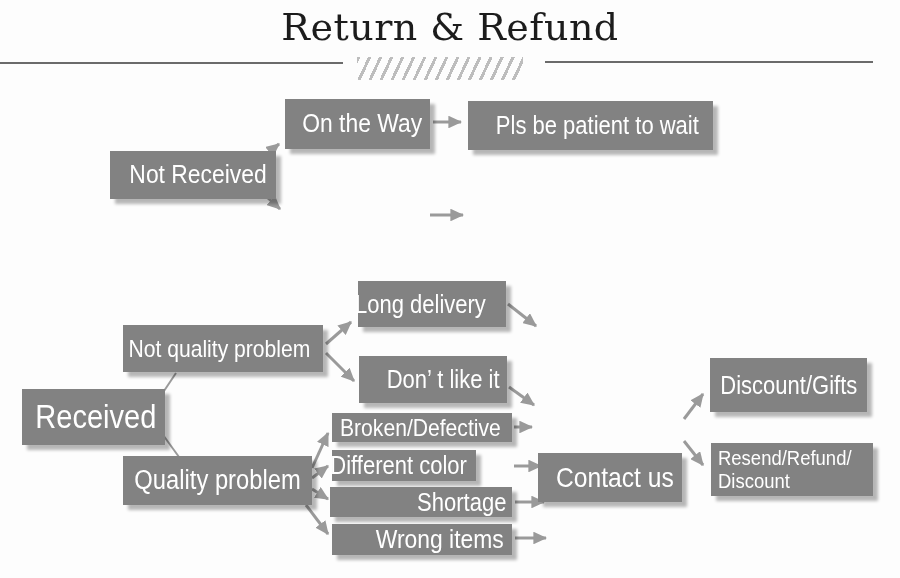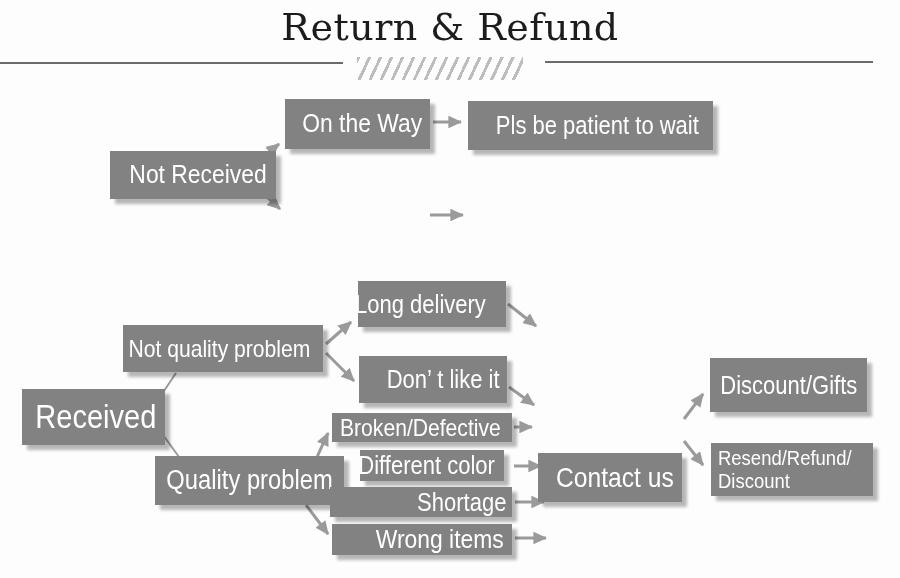--- a/index.html
+++ b/index.html
@@ -36,23 +36,23 @@
   .n-not-received    {left:110px;top:151px;width:143px;height:48px;font-size:26px;padding-left:23px;}
   .n-on-the-way      {left:285px;top:99px; width:145px;height:50px;font-size:26px;}
   .n-pls-wait        {left:468px;top:101px;width:245px;height:49px;font-size:25px;}
   .n-returned-lost   {left:283px;top:192px;width:144px;height:46px;font-size:25px;}
   .n-resend-refund   {left:470px;top:191px;width:247px;height:48px;font-size:27px;font-weight:bold;letter-spacing:1px;}
   .n-received        {left:22px; top:389px;width:143px;height:56px;font-size:33px;}
   .n-not-quality     {left:123px;top:325px;width:200px;height:47px;font-size:24px;}
   .n-long-delivery   {left:358px;top:281px;width:148px;height:46px;font-size:25px;justify-content:flex-start;}
   .n-long-delivery span{transform-origin:left;margin-left:-3px;}
   .n-dont-like       {left:359px;top:356px;width:148px;height:47px;font-size:25px;}
-  .n-quality         {left:123px;top:456px;width:189px;height:49px;font-size:27px;margin-left:32px;}
+  .n-quality         {left:123px;top:456px;width:189px;height:49px;font-size:27px;}
   .n-broken          {left:332px;top:413px;width:180px;height:29px;font-size:24px;}
-  .n-different-color {left:332px;top:450px;width:144px;height:31px;font-size:25px;margin-left:28px;}
+  .n-different-color {left:332px;top:450px;width:144px;height:31px;font-size:25px;}
   .n-shortage        {left:330px;top:487px;width:182px;height:30px;font-size:25px;}
   .n-wrong-items     {left:332px;top:524px;width:180px;height:31px;font-size:26px;}
   .n-contact-us      {left:538px;top:408px;width:144px;height:49px;font-size:28px;margin-top:45px;}
   .n-discount-gifts  {left:710px;top:358px;width:157px;height:54px;font-size:25px;}
   .n-resend-discount {left:711px;top:443px;width:162px;height:53px;font-size:21px;justify-content:flex-start;}
   .n-resend-discount span{white-space:pre-line;transform-origin:left;margin-left:7px;}
 </style>
 </head>
 <body>
 

